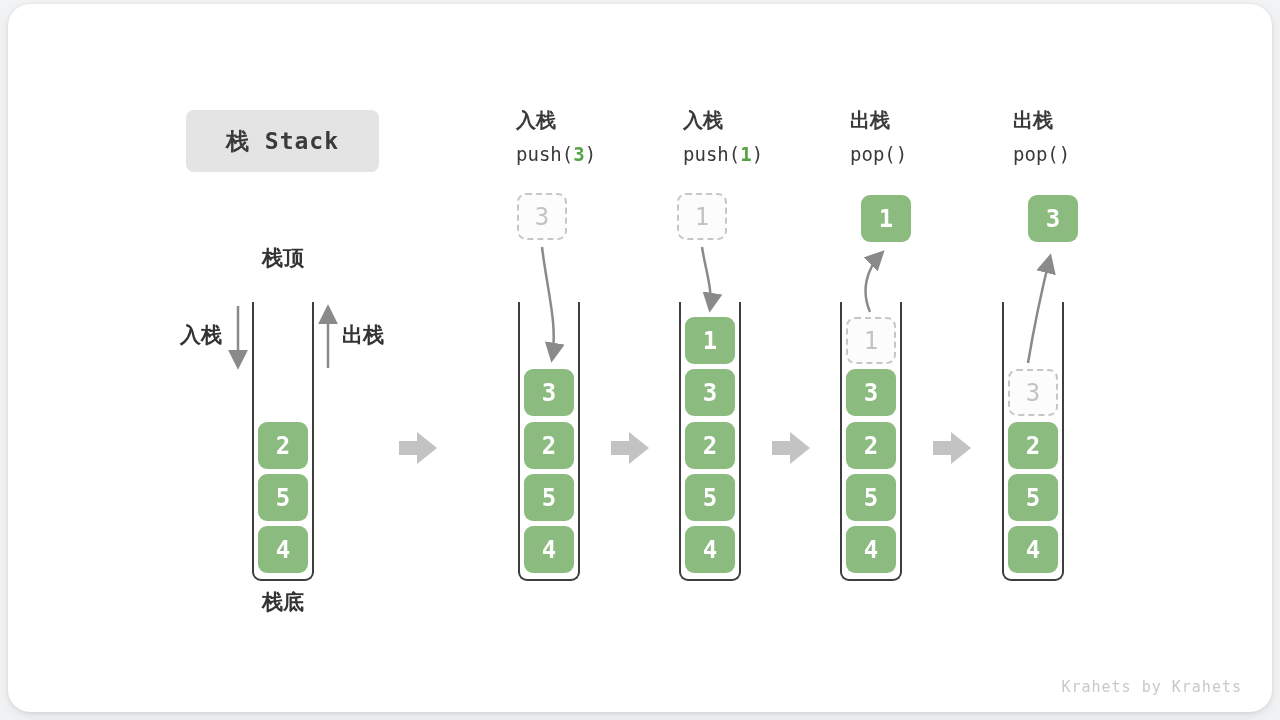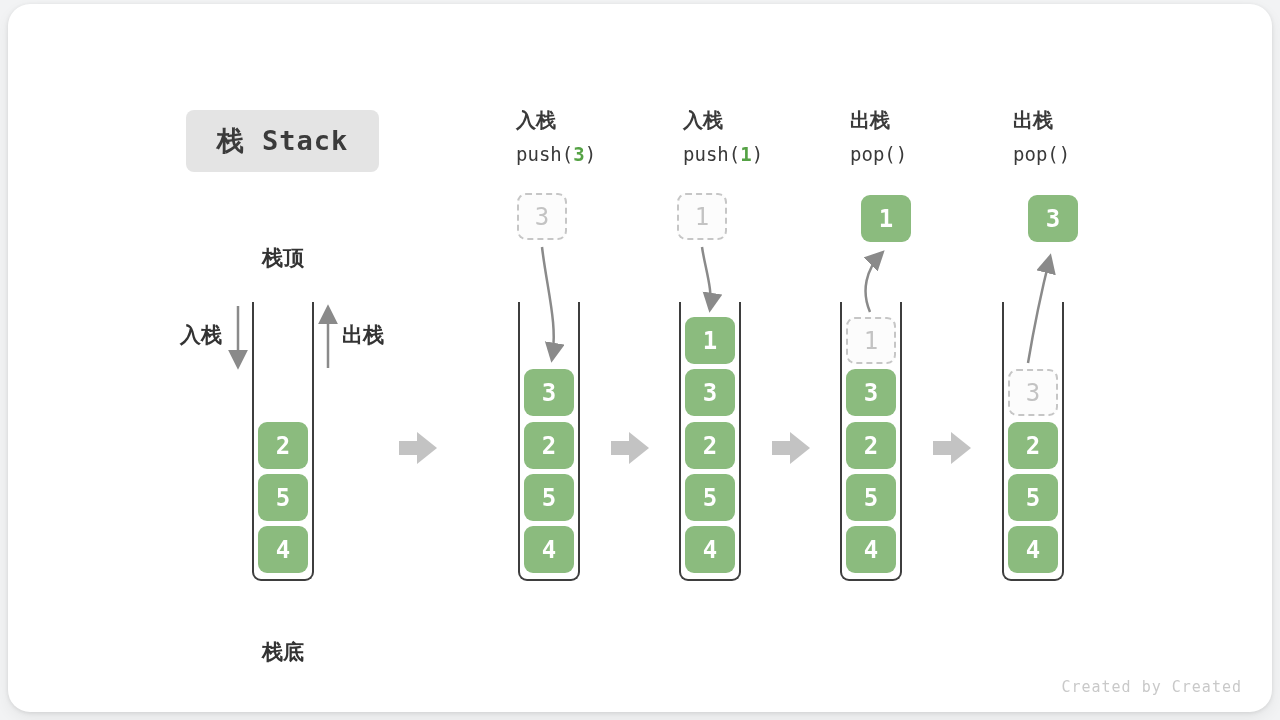--- a/index.html
+++ b/index.html
@@ -10,21 +10,21 @@
   .card {
     position:absolute; left:8px; top:4px; right:8px; bottom:8px;
     background:#ffffff; border-radius:22px;
     box-shadow:0 1px 4px rgba(0,0,0,.10), 0 6px 16px rgba(0,0,0,.06);
   }
   .title-box {
     position:absolute; left:186px; top:110px; width:193px; height:62px;
     background:#e4e4e4; border-radius:8px;
     display:flex; align-items:center; justify-content:center;
     font-family:"DejaVu Sans Mono","DejaVu Sans",monospace;
-    font-size:27px; font-weight:bold; color:#3b3b3b; letter-spacing:1px;
+    font-size:23px; font-weight:bold; color:#3b3b3b; letter-spacing:1px;
   }
   .hdr { position:absolute; top:107px; }
   .hdr-op { font-size:20px; font-weight:bold; color:#3a3a3a; margin-bottom:9px; }
   .hdr-code { font-family:"DejaVu Sans Mono","Liberation Mono",monospace; font-size:19px; color:#3a3a3a; }
   .hdr-code .num { color:#55a245; font-weight:bold; }
   .lbl { position:absolute; font-size:21px; font-weight:bold; color:#333333; }
   .container {
     position:absolute; top:302px; width:62px; height:279px;
     border-left:2px solid #3e3e3e; border-right:2px solid #3e3e3e; border-bottom:2px solid #3e3e3e;
     border-radius:0 0 9px 9px; box-sizing:border-box;
@@ -72,21 +72,21 @@
     <div class="hdr-op">出栈</div>
     <div class="hdr-code"><span>pop()</span><span class="num"></span><span></span></div>
   </div>
 
   <div class="cell ghost" style="left:517px; top:193px;">3</div>
   <div class="cell ghost" style="left:677px; top:193px;">1</div>
   <div class="cell" style="left:861px; top:195px;">1</div>
   <div class="cell" style="left:1028px; top:195px;">3</div>
 
   <div class="lbl" style="left:243px; top:244px; width:80px; text-align:center;">栈顶</div>
-  <div class="lbl" style="left:243px; top:638px; width:80px; text-align:center;">栈底</div>
+  <div class="lbl" style="left:243px; top:588px; width:80px; text-align:center;">栈底</div>
   <div class="lbl" style="left:166px; top:321px; width:56px; text-align:right;">入栈</div>
   <div class="lbl" style="left:342px; top:321px; width:56px; text-align:left;">出栈</div>
 
   <div class="container" style="left:252px"></div>
   <div class="container" style="left:518px"></div>
   <div class="container" style="left:679px"></div>
   <div class="container" style="left:840px"></div>
   <div class="container" style="left:1002px"></div>
 
   <div class="cell" style="left:258px; top:422px;">2</div>
@@ -130,14 +130,14 @@
 
     <path d="M870,312 C861,291 866,269 882,253" stroke="#8a8a8a" stroke-width="2.5" fill="none" marker-end="url(#ah)"></path>
     <path d="M1028,363 C1034,327 1041,293 1050,257" stroke="#8a8a8a" stroke-width="2.5" fill="none" marker-end="url(#ah)"></path>
 
     <polygon points="399,441 417,441 417,432 437,448 417,464 417,455 399,455" fill="#c3c3c3"></polygon>
     <polygon points="611,441 629,441 629,432 649,448 629,464 629,455 611,455" fill="#c3c3c3"></polygon>
     <polygon points="772,441 790,441 790,432 810,448 790,464 790,455 772,455" fill="#c3c3c3"></polygon>
     <polygon points="933,441 951,441 951,432 971,448 951,464 951,455 933,455" fill="#c3c3c3"></polygon>
   </svg>
 
-  <div class="footer">Created by Created</div>
+  <div class="footer">Krahets by Krahets</div>
 </div>
 
 </body></html>

